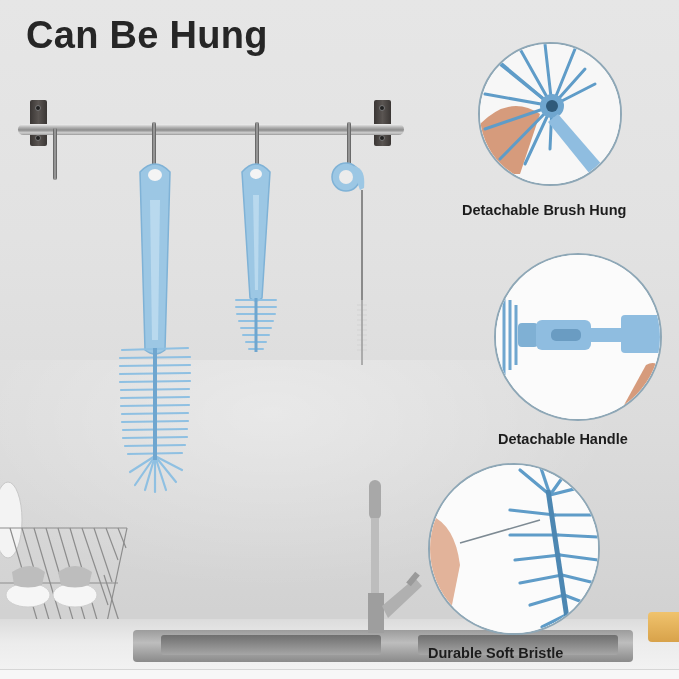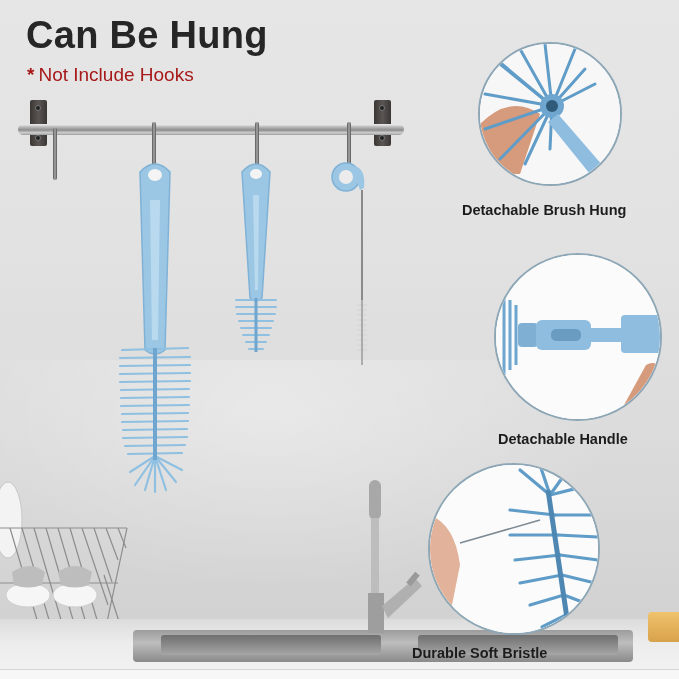--- a/index.html
+++ b/index.html
@@ -31,23 +31,20 @@
       background: linear-gradient(180deg,#dcdcdc 0%,#ececec 40%,#f4f4f4 100%); }
     .counter-edge { position: absolute; left: 0; top: 669px; width: 679px; height: 10px; background: #f7f7f7; border-top: 1px solid #d6d6d6; }
   </style>
 </head>
 <body>
 
 <div class="scene">
   <div class="wall-shade"></div>
 
   <div class="title">Can Be Hung</div>
-  <div class="subtitle">
-    <span class="star">*</span><span>Not Include Hooks</span>
-  </div>
 
   <div class="bracket" style="left:30px;top:100px;">
     <div class="screw" style="top:5px;"></div>
     <div class="screw" style="top:35px;"></div>
   </div>
   <div class="bracket" style="left:374px;top:100px;">
     <div class="screw" style="top:5px;"></div>
     <div class="screw" style="top:35px;"></div>
   </div>
   <div class="rail"></div>
@@ -219,14 +216,14 @@
         <line x1="132" y1="110" x2="90" y2="118"></line>
           <line x1="132" y1="110" x2="165" y2="118"></line>
         <line x1="134" y1="130" x2="100" y2="140"></line>
           <line x1="134" y1="130" x2="160" y2="140"></line>
         <line x1="136" y1="150" x2="112" y2="162"></line>
           <line x1="136" y1="150" x2="152" y2="162"></line>
       </g>
       <line x1="118" y1="25" x2="138" y2="160" stroke="#4d87b2" stroke-width="5"></line>
     </svg>
   </div>
-  <div class="feature-label" style="left:412px;top:645px;">Durable Soft Bristle</div>
+  <div class="feature-label" style="left:428px;top:645px;">Durable Soft Bristle</div>
 </div>
 
 </body></html>

